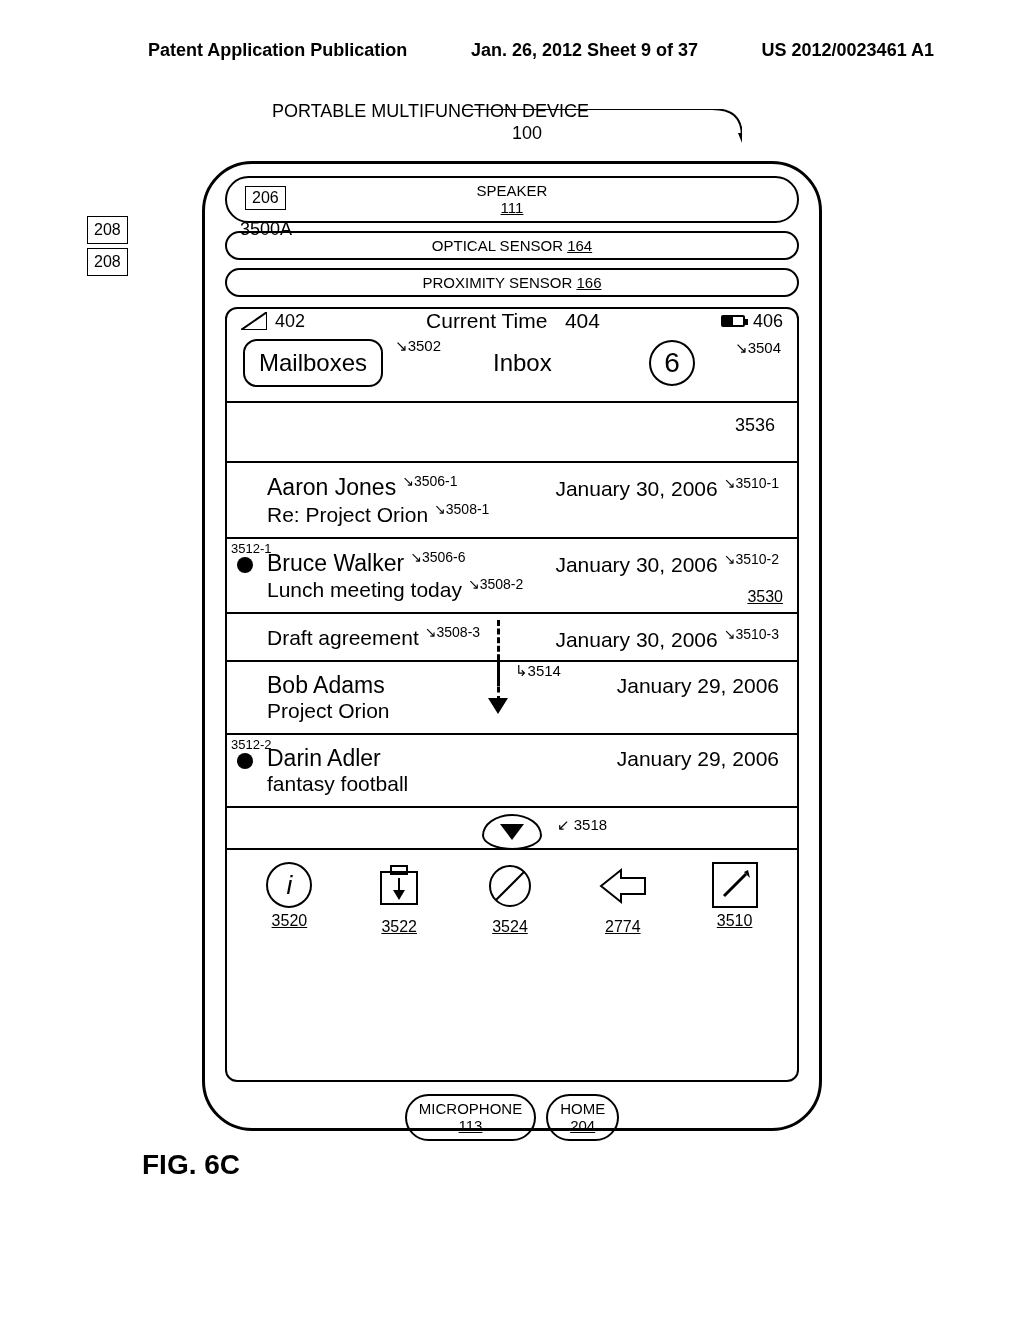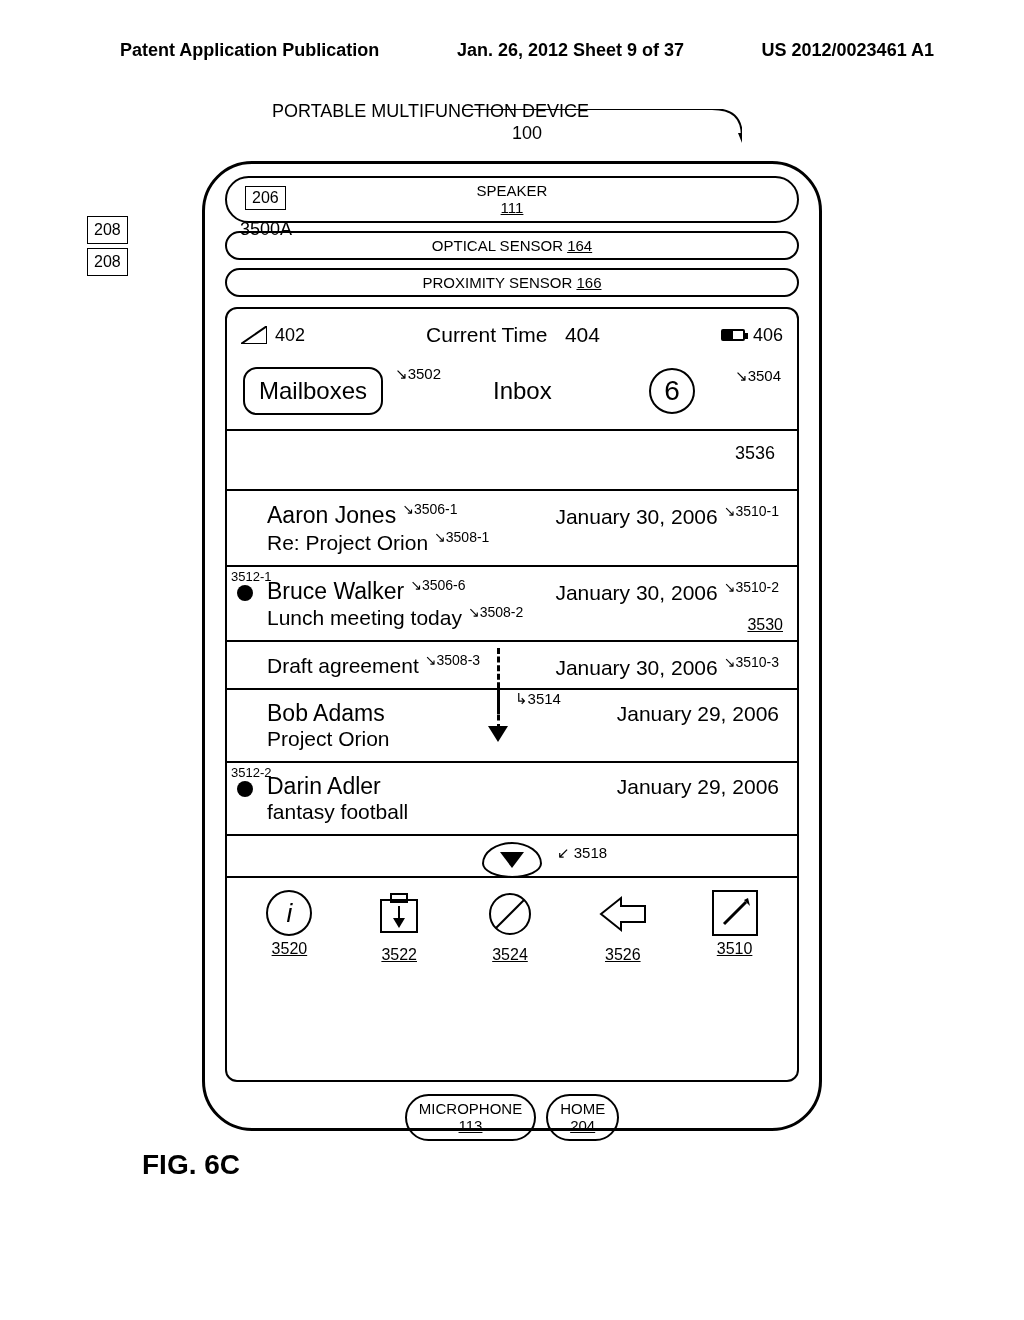--- a/index.html
+++ b/index.html
@@ -9,20 +9,21 @@
       width: 1024px;
       height: 1320px;
       position: relative;
     }
     .page-header {
       display: flex;
       justify-content: space-between;
       padding: 40px 90px 20px 120px;
       font-size: 18px;
       font-weight: bold;
+      margin-left: 28px;
     }
     .figure-wrapper {
       position: relative;
       width: 740px;
       margin: 20px auto 0 auto;
     }
     .top-labels {
       position: relative;
       height: 60px;
       text-align: center;
@@ -96,21 +97,21 @@
       border: 2px solid #000;
       border-radius: 12px;
       width: 100%;
       height: 775px;
       position: relative;
       overflow: visible;
     }
     .status-bar {
       display: flex;
       align-items: center;
-      padding: 14px 14px;
+      padding: 0 14px;
       font-size: 18px;
       gap: 8px;
     }
     .status-center { flex: 1; text-align: center; font-size: 21px; }
     .battery-icon {
       display: inline-block;
       width: 24px; height: 12px;
       border: 2px solid #000;
       border-radius: 2px;
       position: relative;
@@ -386,21 +387,21 @@
           <svg width="48" height="48">
             <circle cx="24" cy="24" r="20" fill="none" stroke="#000" stroke-width="2"></circle>
             <line x1="10" y1="38" x2="38" y2="10" stroke="#000" stroke-width="2"></line>
           </svg>
           <span class="ref">3524</span>
         </div>
         <div class="tool-item">
           <svg width="52" height="48">
             <polygon points="4,24 24,8 24,16 48,16 48,32 24,32 24,40" fill="none" stroke="#000" stroke-width="2"></polygon>
           </svg>
-          <span class="ref">3526</span>
+          <span class="ref">2774</span>
         </div>
         <div class="tool-item">
           <div class="square-icon">
             <svg width="34" height="34">
                 <line x1="6" y1="28" x2="28" y2="6" stroke="#000" stroke-width="3"></line>
                 <polygon points="26,4 32,10 30,2" fill="#000"></polygon>
               </svg>
           </div>
           <span class="ref">3510</span>
         </div>

